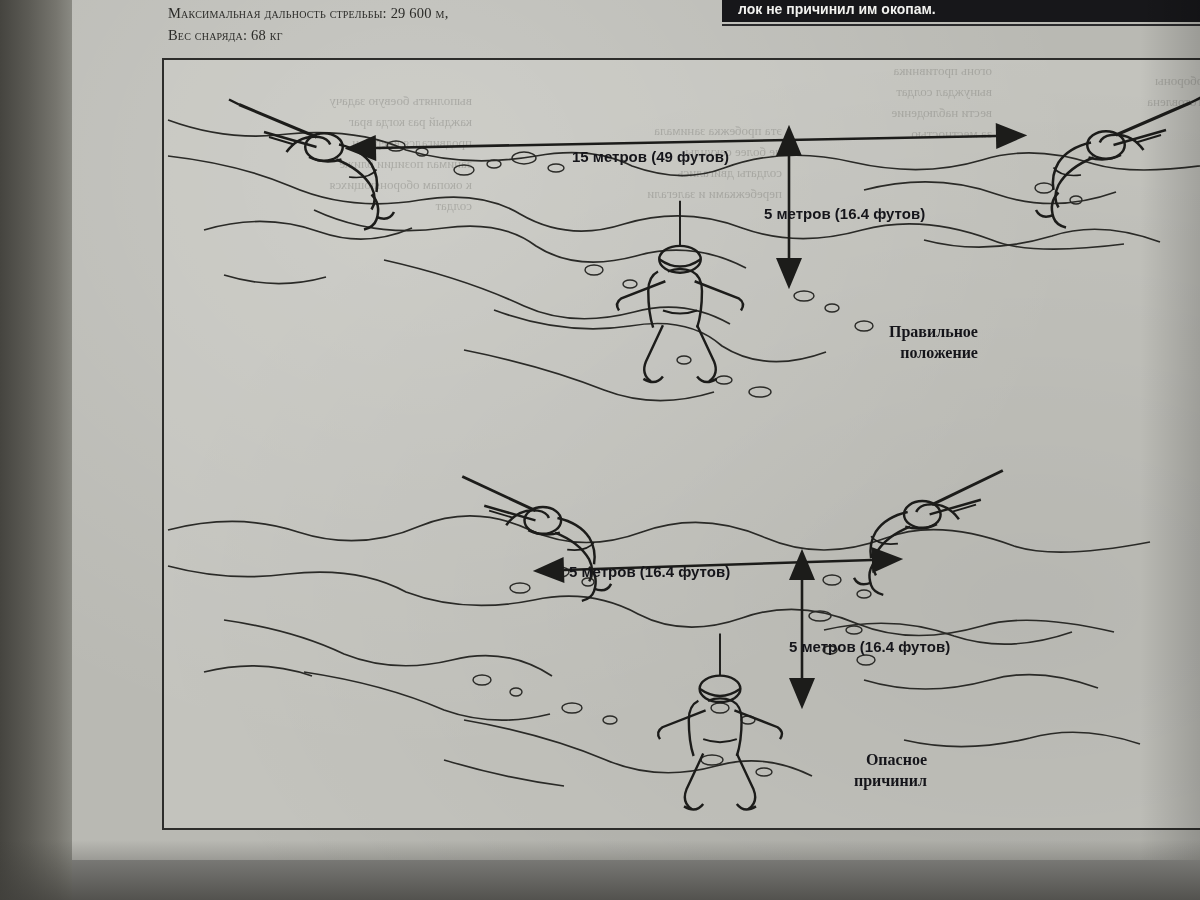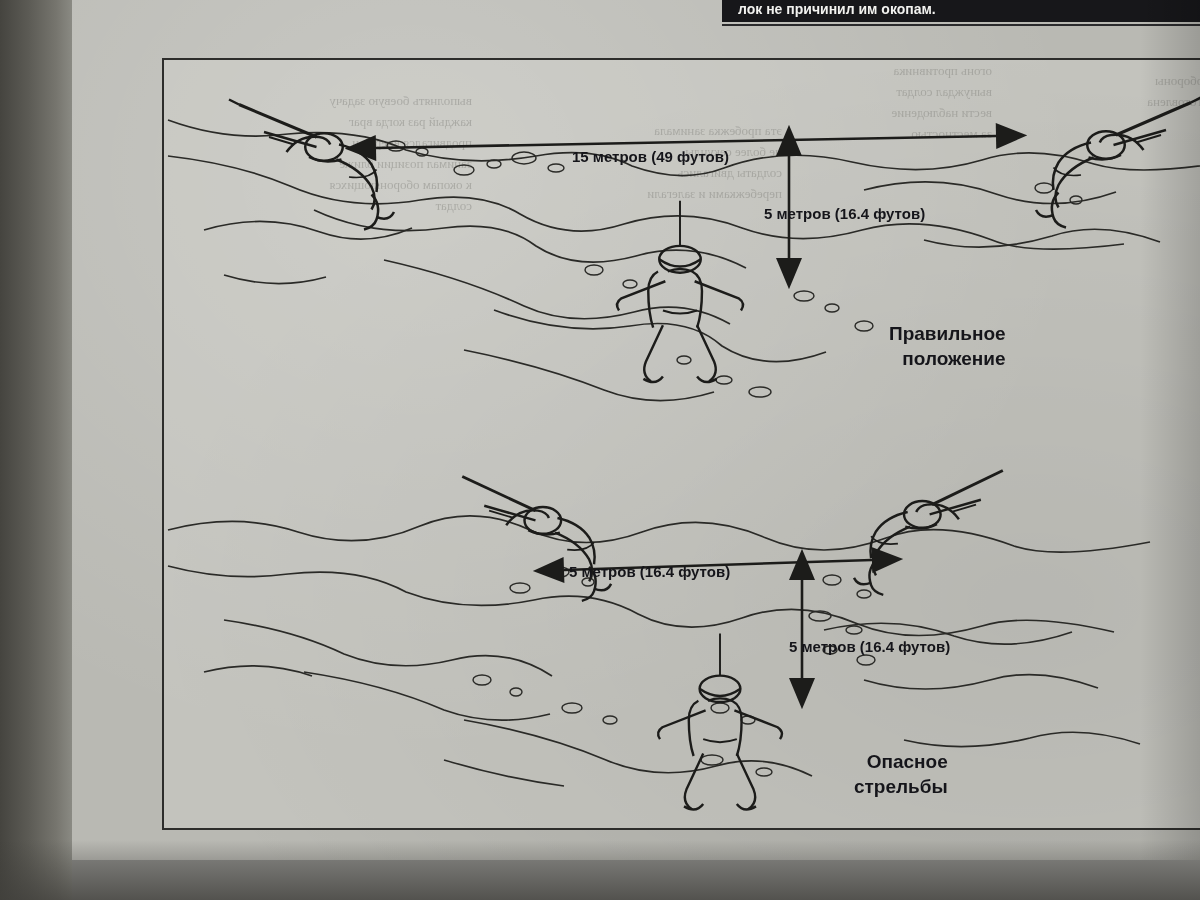--- a/index.html
+++ b/index.html
@@ -118,37 +118,41 @@
   .lab {
     position: absolute;
     color: #15151a;
     font-family: "Liberation Sans", sans-serif;
     font-weight: 700;
     font-size: 15px;
     white-space: nowrap;
     line-height: 1.25;
     text-align: right;
   }
-  .lab.block { white-space: pre-line; font-size: 19px; line-height: 1.3; }
+  .lab.block { white-space: pre-line; font-size: 16px; line-height: 1.3; font-family: Liberation Serif, serif; }
 
   #lbl-15m    { left: 408px; top: 88px; }
   #lbl-5m-top { left: 600px; top: 145px; }
   #lbl-correct{ left: 725px; top: 262px; }
   #lbl-5m-mid { left: 405px; top: 503px; }
   #lbl-5m-low { left: 625px; top: 578px; }
   #lbl-danger { left: 690px; top: 690px; }
 </style>
 </head>
 <body>
 
 <div id="photo">
   <div class="spine"></div>
 
   <div class="page">
 
+    <div class="caption-block">
+      <div class="smallcaps">Максимальная дальность стрельбы: 29 600 м,</div>
+      <div class="smallcaps">Вес снаряда: 68 кг</div>
+    </div>
 
     <div class="ghost" id="ghost-left">выполнять боевую задачу
 каждый раз когда враг
 продвигался вперёд и
 занимал позиции ближе
 к окопам обороняющихся
 солдат</div>
     <div class="ghost" id="ghost-mid">эта пробежка занимала
 не более секунды
 солдаты двигались
@@ -304,21 +308,21 @@
         <line x1="638" y1="520" x2="638" y2="618" stroke="#1c1c1a" stroke-width="2.6" marker-start="url(#arrL)" marker-end="url(#arrR)"></line>
       </svg>
 
       <div class="lab" id="lbl-15m">15 метров (49 футов)</div>
       <div class="lab" id="lbl-5m-top">5 метров (16.4 футов)</div>
       <div class="lab block" id="lbl-correct">Правильное
 положение</div>
       <div class="lab" id="lbl-5m-mid">5 метров (16.4 футов)</div>
       <div class="lab" id="lbl-5m-low">5 метров (16.4 футов)</div>
       <div class="lab block" id="lbl-danger">Опасное
-стрельбы</div>
+причинил</div>
     </div>
 
     <div class="right-box">
       <span>лок не причинил им окопам.</span>
     </div>
     <div class="right-rule"></div>
   </div>
 
   <div class="bottom-shadow"></div>
 </div>

